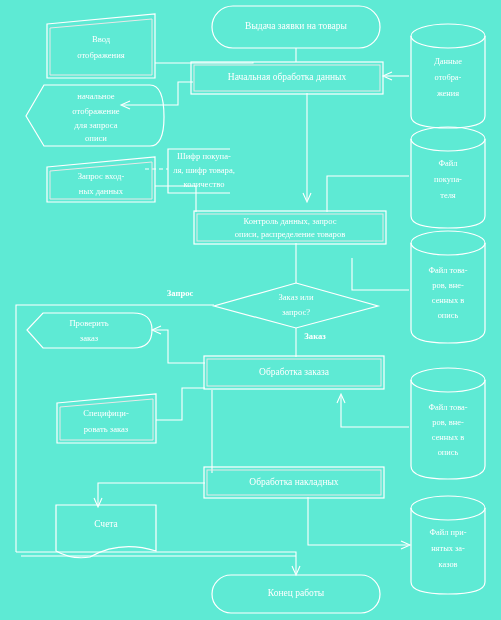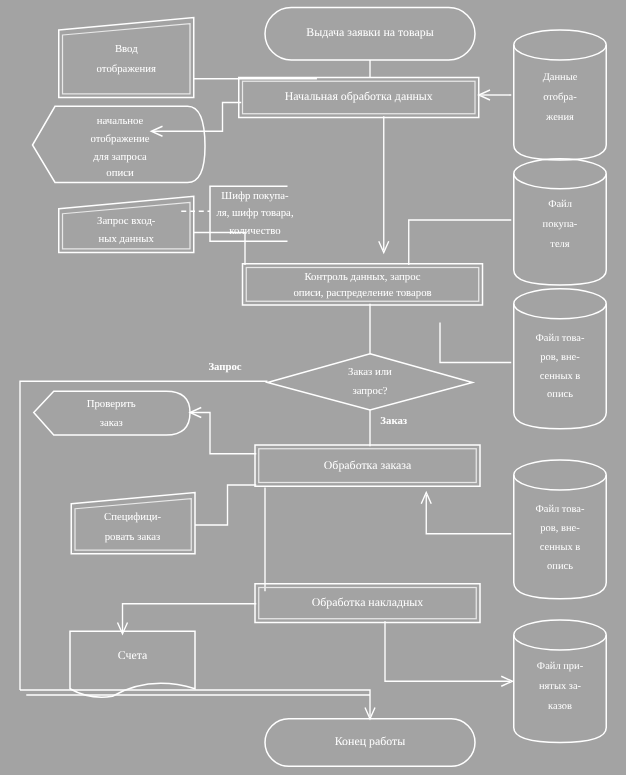--- a/index.html
+++ b/index.html
@@ -10,21 +10,21 @@
   body {
     width: 501px;
     height: 620px;
     overflow: hidden;
     font-family: "Liberation Serif", "DejaVu Serif", serif;
   }
   #flowchart-root {
     position: relative;
     width: 501px;
     height: 620px;
-    background: #a3a3a3;
+    background: #5eead4;
   }
   svg#chart-svg {
     position: absolute;
     top: 0;
     left: 0;
     width: 501px;
     height: 620px;
     display: block;
   }
   .shape-stroke {

